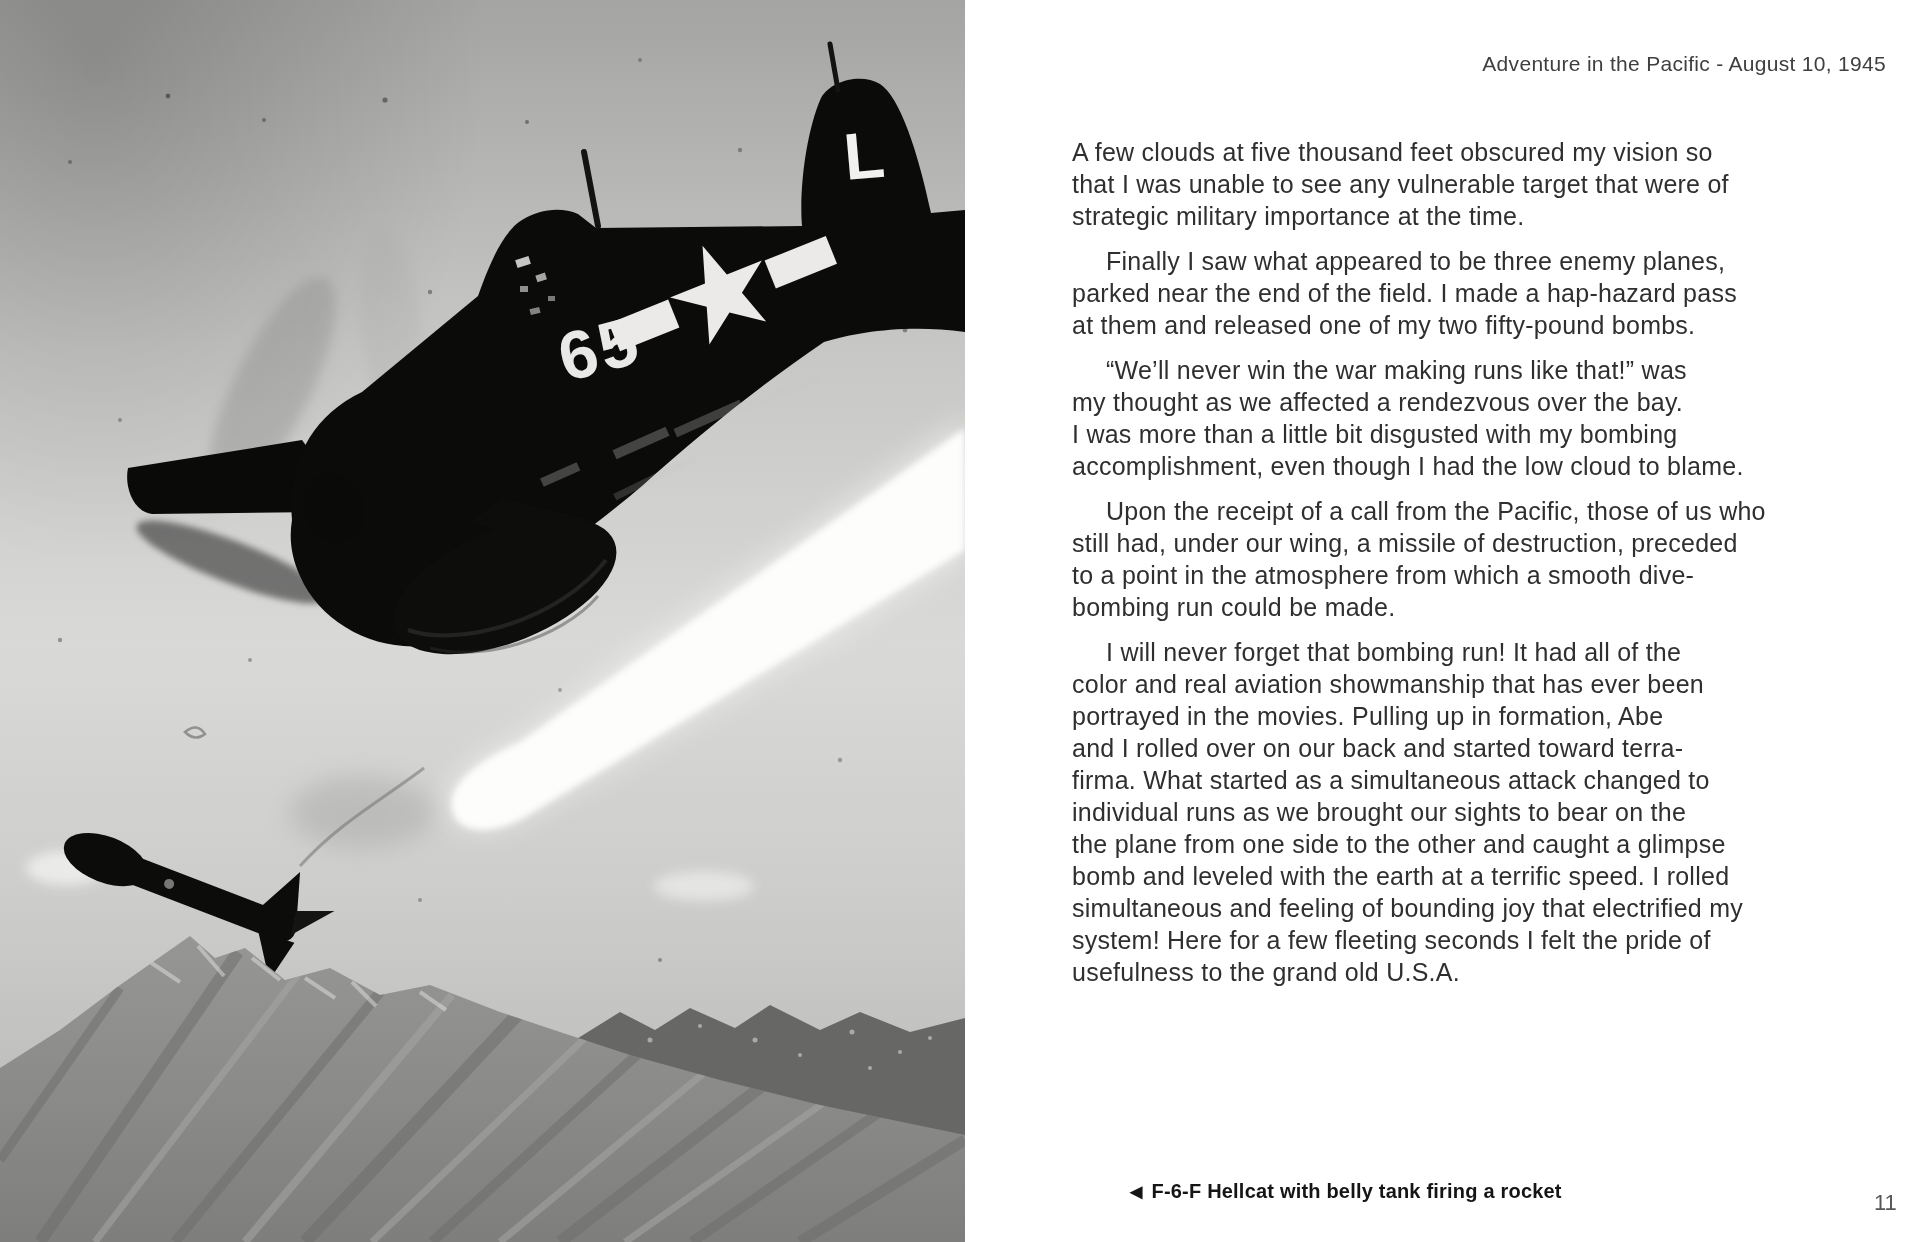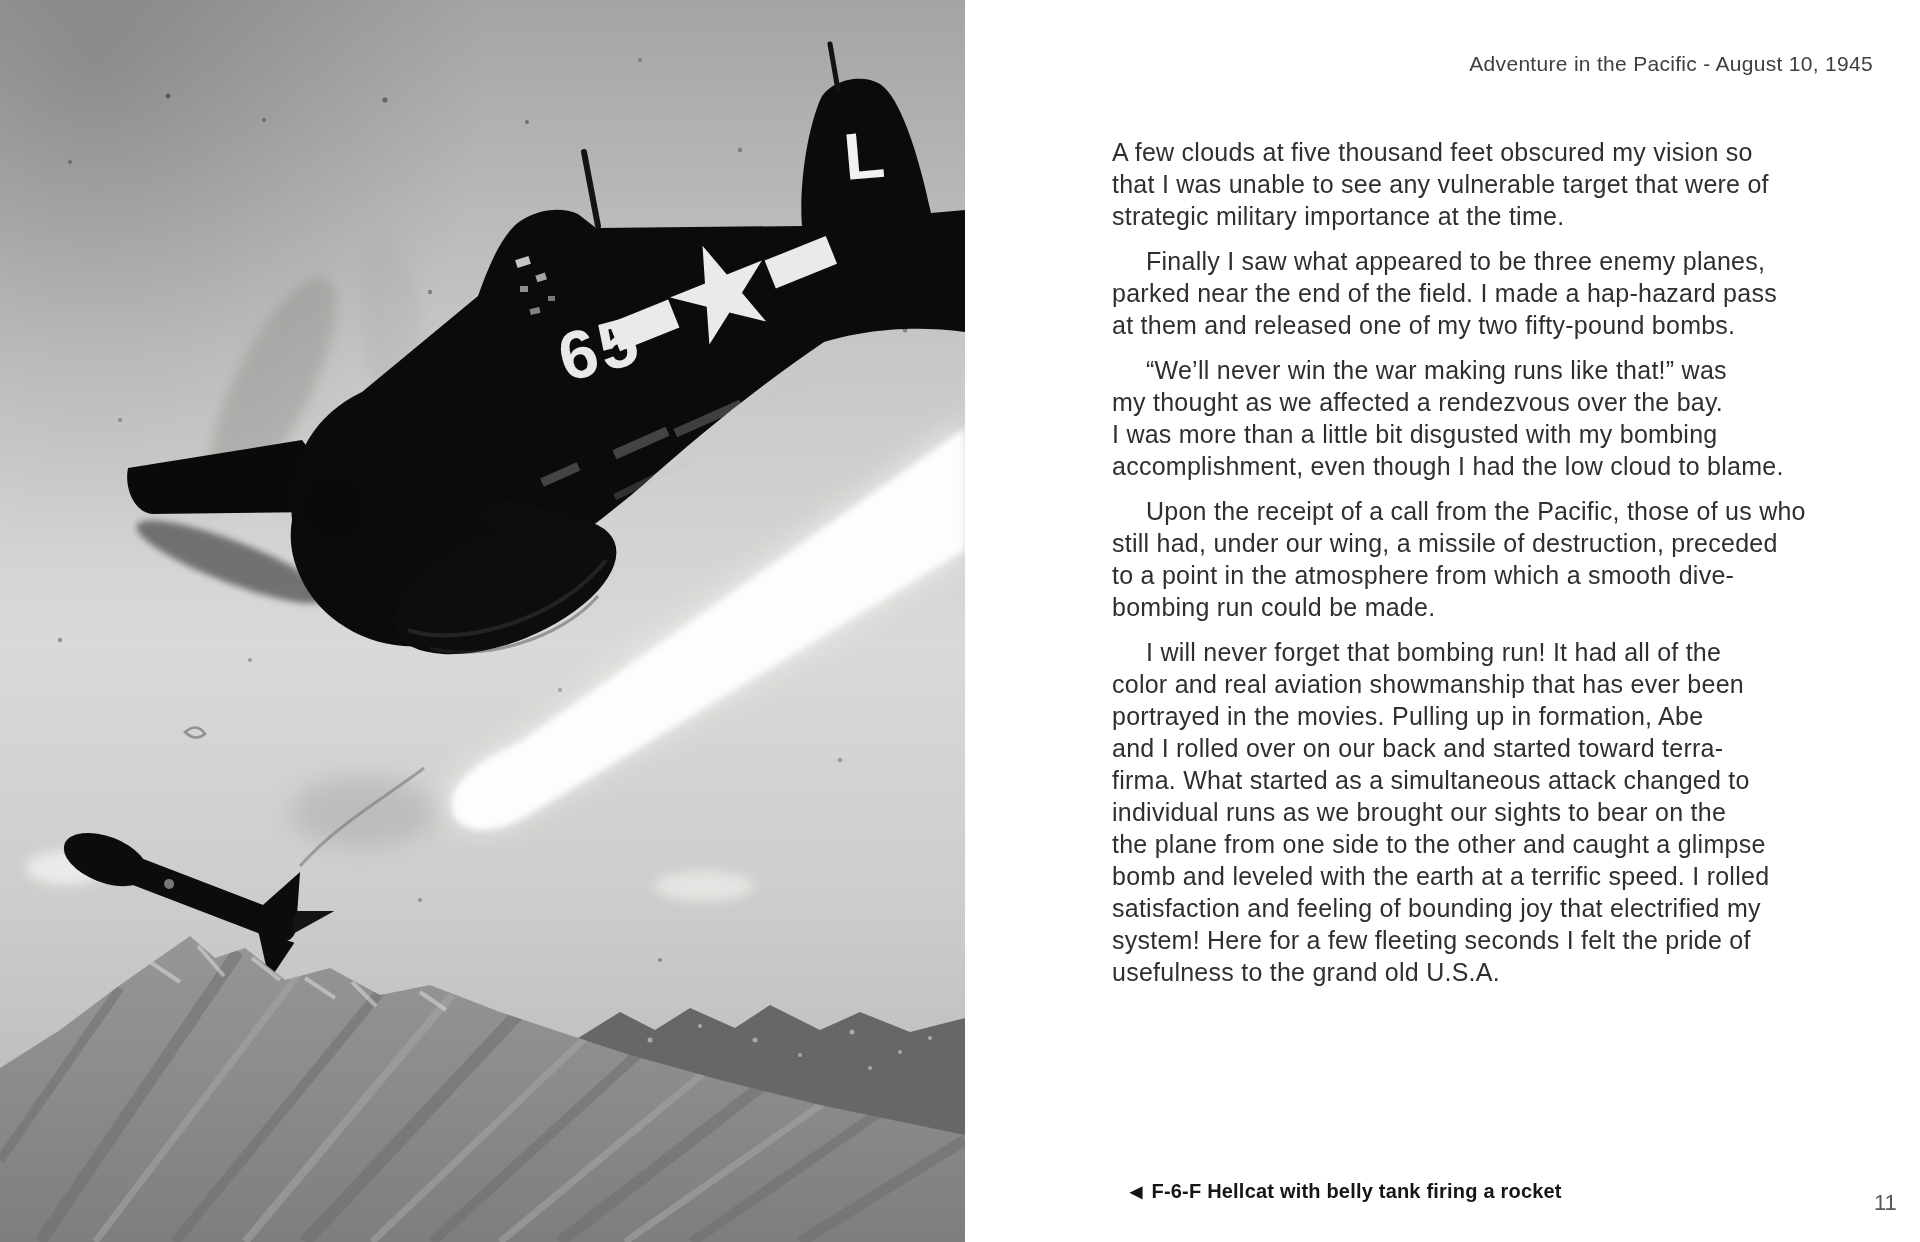--- a/index.html
+++ b/index.html
@@ -2,23 +2,23 @@
 <html><head>
 <meta charset="utf-8">
 <style>
   html,body{margin:0;padding:0;background:#ffffff;}
   .canvas{position:relative;width:1920px;height:1242px;background:#ffffff;overflow:hidden;
           font-family:"Liberation Sans",sans-serif;}
   
   .photo-panel{position:absolute;left:0;top:0;width:965px;height:1242px;overflow:hidden;}
   .photo-panel svg{display:block;}
   
-  .page-header{position:absolute;top:52px;right:47px;font-size:21px;color:#3f3f3f;
+  .page-header{position:absolute;top:52px;right:34px;font-size:21px;color:#3f3f3f;
                letter-spacing:.3px;}
-  .article{position:absolute;left:1112px;top:136px;width:720px;color:#2f2f2f;
+  .article{position:absolute;left:1072px;top:136px;width:720px;color:#2f2f2f;
            font-size:25px;line-height:32px;letter-spacing:.25px;}
   .para{margin:0 0 13px 0;}
   .para .line{white-space:nowrap;}
   .para.indent .line:first-child{padding-left:34px;margin-top:8px;}
   .caption{position:absolute;left:1130px;top:1180px;display:flex;align-items:center;
            color:#151515;font-size:20px;font-weight:700;letter-spacing:.2px;}
   .caption .tri{font-size:16px;margin-right:9px;line-height:1;}
   .page-number{position:absolute;left:1838px;top:1190px;font-size:22px;color:#58585
 6;color:#585856;margin-left:36px;}
 </style>
@@ -252,21 +252,21 @@
       </div>
       <div class="para indent">
         <div class="line">I will never forget that bombing run! It had all of the</div>
         <div class="line">color and real aviation showmanship that has ever been</div>
         <div class="line">portrayed in the movies. Pulling up in formation, Abe</div>
         <div class="line">and I rolled over on our back and started toward terra-</div>
         <div class="line">firma. What started as a simultaneous attack changed to</div>
         <div class="line">individual runs as we brought our sights to bear on the</div>
         <div class="line">the plane from one side to the other and caught a glimpse</div>
         <div class="line">bomb and leveled with the earth at a terrific speed. I rolled</div>
-        <div class="line">satisfaction and feeling of bounding joy that electrified my</div>
+        <div class="line">simultaneous and feeling of bounding joy that electrified my</div>
         <div class="line">system! Here for a few fleeting seconds I felt the pride of</div>
         <div class="line">usefulness to the grand old U.S.A.</div>
       </div>
     </div>
 
   <div class="caption">
     <span class="tri">◀</span>
     <span>F-6-F Hellcat with belly tank firing a rocket</span>
   </div>
 

